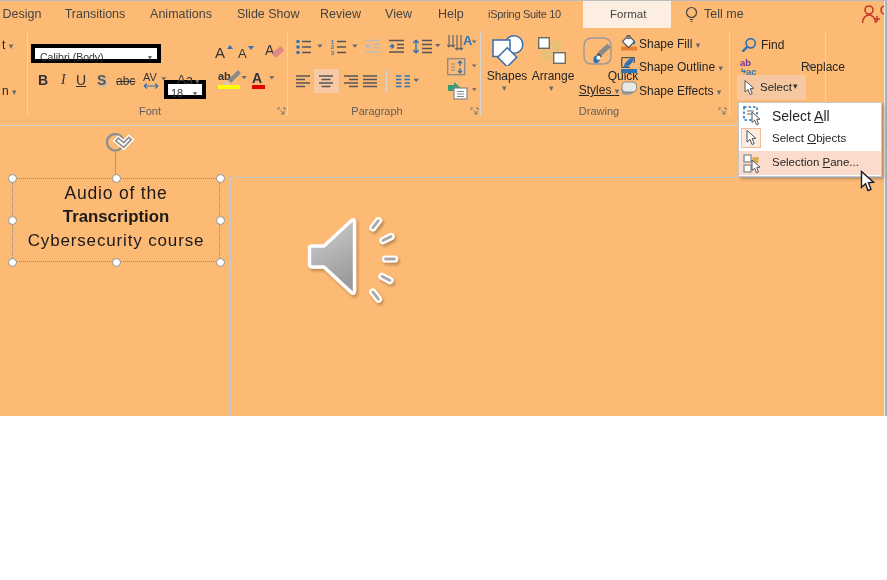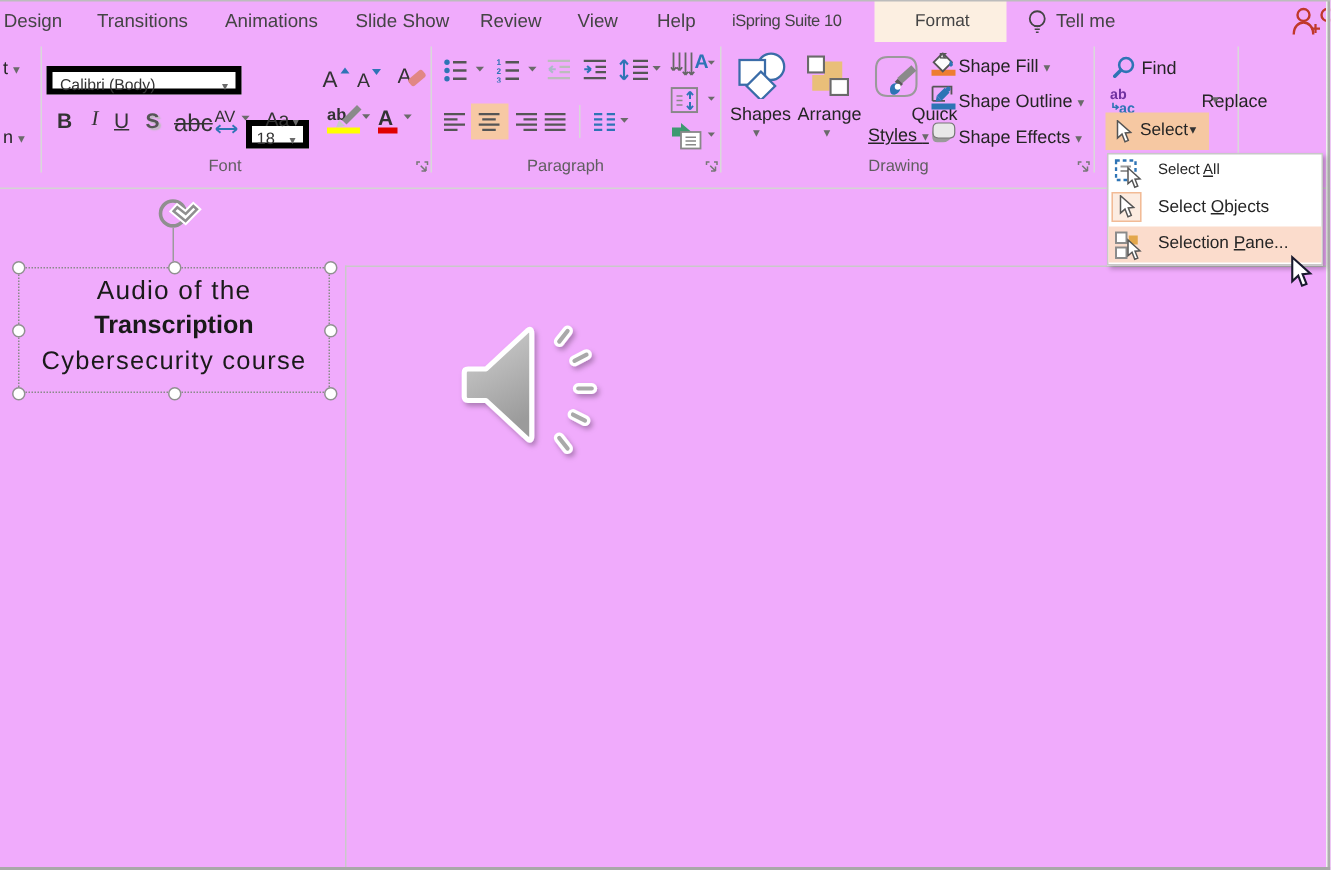--- a/index.html
+++ b/index.html
@@ -1,17 +1,17 @@
 <!DOCTYPE html>
 <html><head>
 <meta charset="utf-8">
 <style>
   html,body{margin:0;padding:0;}
   body{font-family:"Liberation Sans",sans-serif;}
-  #app{position:relative;width:887px;height:580px;background:#f0abfc;overflow:hidden;}
+  #app{position:relative;width:887px;height:416px;background:#fdba74;overflow:hidden;}
   .abs{position:absolute;}
   .tab{position:absolute;top:0;height:28px;line-height:28px;font-size:12.5px;color:#444;text-align:center;white-space:nowrap;}
   .ic{position:absolute;}
   .grpsep{position:absolute;top:31px;height:84px;width:1px;background:#d9d9d9;}
   .grplabel{position:absolute;top:105px;height:14px;font-size:11px;color:#605e60;text-align:center;}
   .btntext{font-size:12px;color:#252525;}
   .combo{position:absolute;border:4px solid #000000;background:#fff;font-size:12px;color:#333;}
   .dd{color:#6a6a6a;}
   .handle{position:absolute;width:9px;height:9px;border-radius:50%;background:#fff;border:1.6px solid #919191;box-sizing:border-box;}
 </style>
@@ -63,21 +63,21 @@
 
   <svg class="ic" style="left:265px;top:42px;" width="20" height="19" viewBox="0 0 20 19">
     <text x="0" y="13" font-size="14" fill="#333" font-family="Liberation Sans">A</text>
     <rect x="7" y="7" width="12" height="6" rx="2" transform="rotate(-40 13 10)" fill="#e18784"></rect>
   </svg>
 
   <div class="abs" style="left:38px;top:72px;font-size:14px;font-weight:bold;color:#333;">B</div>
   <div class="abs" style="left:61px;top:72px;font-size:14px;font-style:italic;font-family:'Liberation Serif',serif;color:#333;">I</div>
   <div class="abs" style="left:76px;top:72px;font-size:14px;text-decoration:underline;color:#333;">U</div>
   <div class="abs" style="left:97px;top:72px;font-size:14px;font-weight:bold;color:#555;text-shadow:1.5px 1.5px 1px #bbb;">S</div>
-  <div class="abs" style="left:116px;top:74px;font-size:16px;text-decoration:line-through;color:#333;">abc</div>
+  <div class="abs" style="left:116px;top:74px;font-size:12px;text-decoration:line-through;color:#333;">abc</div>
   <svg class="ic" style="left:143px;top:70px;" width="26" height="20" viewBox="0 0 26 20">
     <text x="0" y="11" font-size="11" fill="#333" font-family="Liberation Sans">AV</text>
     <path d="M1 16 h14 M1 16 l3-2.5 M1 16 l3 2.5 M15 16 l-3-2.5 M15 16 l-3 2.5" stroke="#2e74b5" stroke-width="1.2" fill="none"></path>
     <path d="M20 8 l3 3.5 3-3.5 z" fill="#6a6a6a" transform="scale(0.9)"></path>
   </svg>
   <div class="abs" style="left:177px;top:72px;font-size:13px;color:#333;">Aa<span class="dd" style="font-size:8px;"> ▾</span></div>
 
   <svg class="ic" style="left:218px;top:68px;" width="32" height="24" viewBox="0 0 32 24">
     <text x="0" y="12" font-size="11" font-weight="bold" fill="#333" font-family="Liberation Sans">ab</text>
     <path d="M10 12 L20 2 L23 5 L13 15 Z" fill="#8a8a8a"></path>
@@ -301,21 +301,21 @@
   <div class="abs" style="left:793px;top:81px;font-size:9px;color:#333;">▾</div>
 
   <div class="abs" style="left:738px;top:102px;width:144px;height:75px;background:#fff;border:1px solid #c8c8c8;box-sizing:border-box;box-shadow:2px 2px 3px rgba(0,0,0,0.25);"></div>
   <div class="abs" style="left:739px;top:151px;width:142px;height:24px;background:#fbdccc;"></div>
 
   <svg class="ic" style="left:743px;top:106px;" width="20" height="20" viewBox="0 0 20 20">
     <rect x="1" y="1" width="13" height="13" fill="none" stroke="#2e74b5" stroke-width="1.6" stroke-dasharray="2.5 2"></rect>
     <path d="M4 5 h7 M4 8 h5" stroke="#9a9a9a" stroke-width="1.3"></path>
     <path d="M9 6 L9 16.5 L11.7 14.2 L13.5 18.8 L15.5 18 L13.7 13.5 L17 13.2 Z" fill="#fff" stroke="#555" stroke-width="1"></path>
   </svg>
-  <div class="abs btntext" style="left:772px;top:108px;font-size:10px;text-align:center;">Select <u>A</u>ll</div>
+  <div class="abs btntext" style="left:772px;top:108px;font-size:14px;text-align:center;">Select <u>A</u>ll</div>
 
   <div class="abs" style="left:741px;top:128px;width:20px;height:20px;background:#fcece1;border:1px solid #f2bb96;box-sizing:border-box;"></div>
   <svg class="ic" style="left:746px;top:130px;" width="11" height="16" viewBox="0 0 11 16">
     <path d="M1 0.5 L1 12 L4 9.4 L6 14.5 L8.2 13.6 L6.2 8.6 L9.8 8.3 Z" fill="#fff" stroke="#555" stroke-width="1"></path>
   </svg>
   <div class="abs btntext" style="left:772px;top:132px;font-size:11.5px;">Select <u>O</u>bjects</div>
 
   <svg class="ic" style="left:743px;top:154px;" width="20" height="20" viewBox="0 0 20 20">
     <rect x="1" y="1" width="7" height="7" fill="#fff" stroke="#8a8a8a" stroke-width="1.3"></rect>
     <rect x="1" y="11" width="7" height="7" fill="#fff" stroke="#8a8a8a" stroke-width="1.3"></rect>

